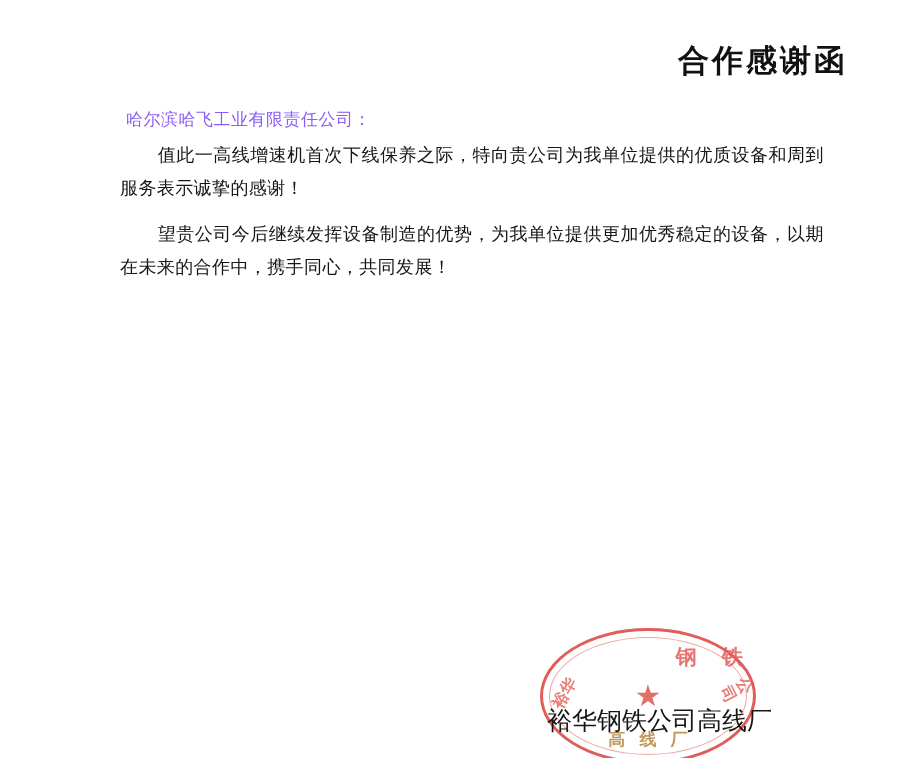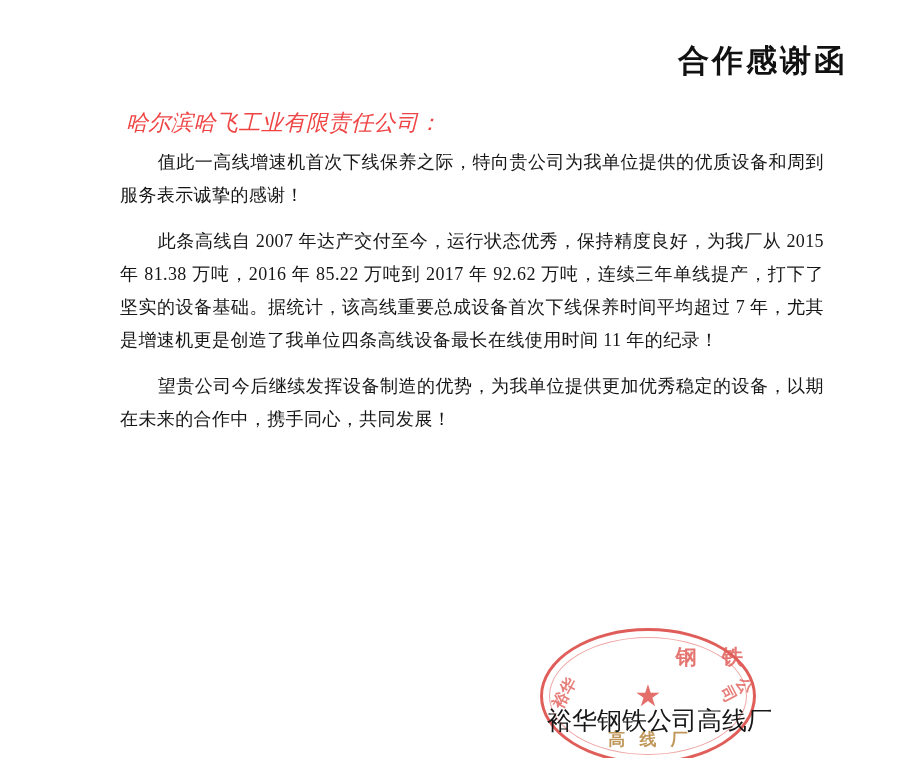--- a/index.html
+++ b/index.html
@@ -25,25 +25,24 @@
   .doc-title {
     text-align: right;
     font-size: 31px;
     font-weight: bold;
     letter-spacing: 3px;
     margin-top: 40px;
     margin-bottom: 26px;
     color: #111;
   }
   .salutation {
-    font-size: 22px;
+    font-size: 17px;
     margin: 0 0 8px 70px;
     letter-spacing: 0.5px;
-    color: #ef4444;
-    font-style: italic;
+    color: #8b5cf6;
   }
   .body-para {
     font-size: 18px;
     line-height: 1.85;
     margin: 0 24px 6px 64px;
     text-align: justify;
     text-justify: inter-ideograph;
     text-indent: 2.1em;
     letter-spacing: 0.4px;
     color: #161616;
@@ -151,21 +150,20 @@
 <body>
 
 <div class="page">
 
   <div class="doc-title">合作感谢函</div>
 
   <div class="salutation">哈尔滨哈飞工业有限责任公司：</div>
 
   <p class="body-para">值此一高线增速机首次下线保养之际，特向贵公司为我单位提供的优质设备和周到服务表示诚挚的感谢！</p>
 
-  <p class="body-para para-gap">此条高线自 2007 年达产交付至今，运行状态优秀，保持精度良好，为我厂从 2015 年 81.38 万吨，2016 年 85.22 万吨到 2017 年 92.62 万吨，连续三年单线提产，打下了坚实的设备基础。据统计，该高线重要总成设备首次下线保养时间平均超过 7 年，尤其是增速机更是创造了我单位四条高线设备最长在线使用时间 11 年的纪录！</p>
 
   <p class="body-para para-gap">望贵公司今后继续发挥设备制造的优势，为我单位提供更加优秀稳定的设备，以期在未来的合作中，携手同心，共同发展！</p>
 
   <div class="seal">
     <div class="seal-inner"></div>
     <div class="seal-top-text">钢 铁</div>
     <div class="seal-left-text">裕华</div>
     <div class="seal-right-text">公司</div>
     <div class="seal-star">★</div>
     <div class="seal-bottom-text">高 线 厂</div>

